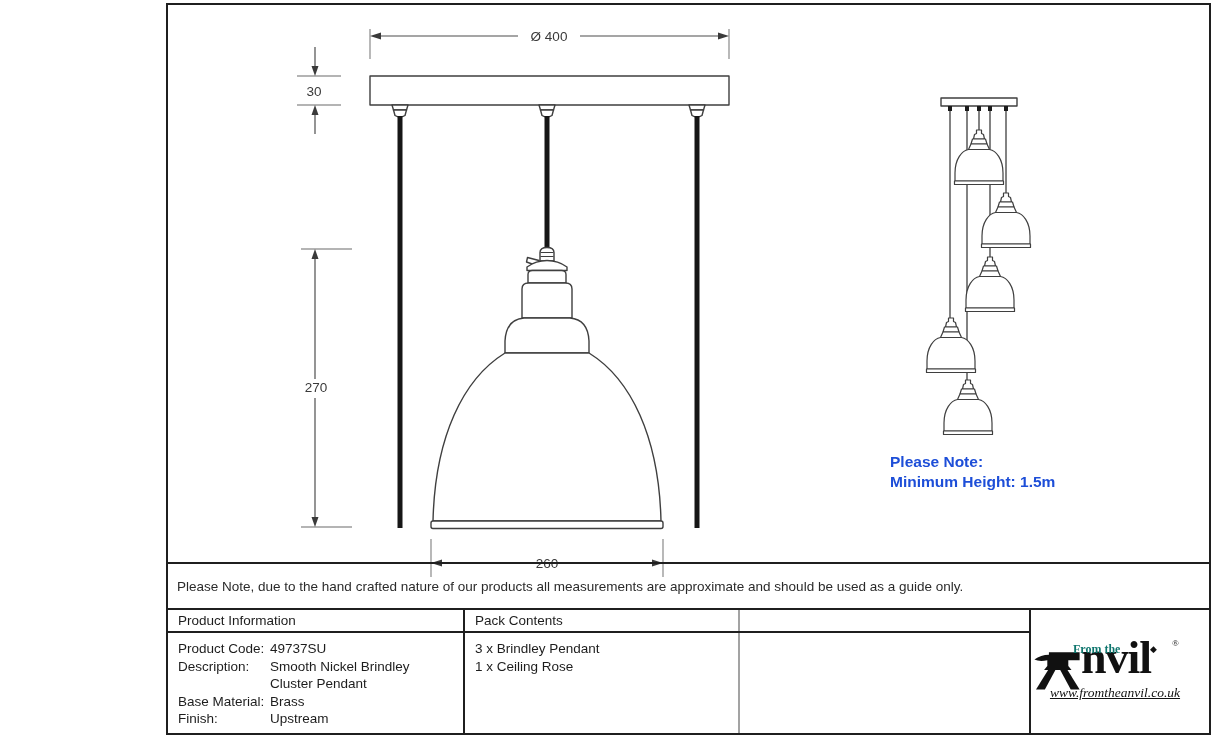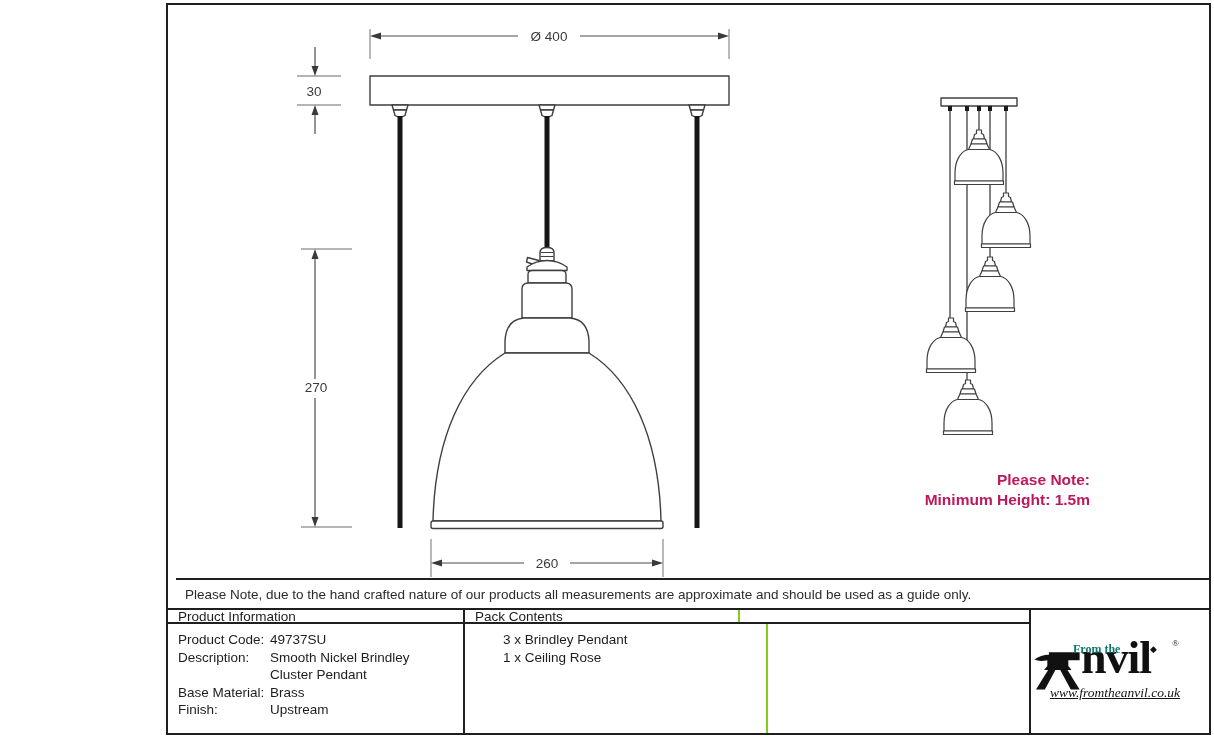--- a/index.html
+++ b/index.html
@@ -14,36 +14,36 @@
   .thin{stroke:#3f3f3f;stroke-width:1.3;fill:none;}
   .nub{fill:#1a1a1a;}
   .wit{stroke:#9b9b9b;stroke-width:1.4;}
   .dml{stroke:#4d4d4d;stroke-width:1.2;fill:none;}
   .arr{fill:#3a3a3a;stroke:none;}
   .lbg{fill:#fff;stroke:none;}
   .dtx{font-family:"Liberation Sans",sans-serif;font-size:13.5px;fill:#3a3a3a;}
   .mini path,.mini rect{fill:#fff;stroke:#3f3f3f;stroke-width:1.2;stroke-linejoin:round;}
 
   
-  .min-note{position:absolute;left:890px;top:470px;width:200px;text-align:right;
-            font-size:15.5px;font-weight:600;color:#be185d;line-height:1.32;}
+  .min-note{position:absolute;left:890px;top:452px;width:200px;text-align:left;
+            font-size:15.5px;font-weight:600;color:#1d4ed8;line-height:1.32;}
 
   
   #frame{position:absolute;left:166px;top:3px;width:1045px;height:732px;
          border:2px solid #1f1f1f;box-sizing:border-box;
          display:flex;flex-direction:column;}
   .drawing-area{flex:1;}
-  .row-notes{height:30px;box-sizing:border-box;border-top:2px solid #1f1f1f;
-             display:flex;align-items:center;padding-left:9px;font-size:13.5px;margin-left:8px;}
+  .row-notes{height:46px;box-sizing:border-box;border-top:2px solid #1f1f1f;
+             display:flex;align-items:center;padding-left:9px;font-size:13.5px;}
   .row-bottom{height:125px;box-sizing:border-box;border-top:2px solid #1f1f1f;display:flex;}
   .bottom-left{flex:1;display:flex;flex-direction:column;}
-  .row-header{height:14px;box-sizing:border-box;border-bottom:2px solid #1f1f1f;display:flex;}
-  .row-body{flex:1;display:flex;gap:28px;}
+  .row-header{height:23px;box-sizing:border-box;border-bottom:2px solid #1f1f1f;display:flex;}
+  .row-body{flex:1;display:flex;}
   .c1{width:297px;box-sizing:border-box;border-right:2px solid #1f1f1f;}
-  .c2{width:275px;box-sizing:border-box;border-right:2px solid #84cc16;}
+  .c2{width:275px;box-sizing:border-box;border-right:2px solid #a3a3a3;}
   .c3{flex:1;}
   .hcell{display:flex;align-items:center;padding-left:10px;font-size:13.5px;color:#1d1d1d;}
   .bcell{padding:7px 4px 0 10px;font-size:13.5px;line-height:17.6px;color:#1d1d1d;}
   .inf-row{display:flex;}
   .inf-label{width:92px;flex:none;}
   .inf-value{flex:1;}
   .pack-line{min-height:17.6px;}
 
   
   .logo-cell{width:180px;box-sizing:border-box;border-left:2px solid #1f1f1f;

